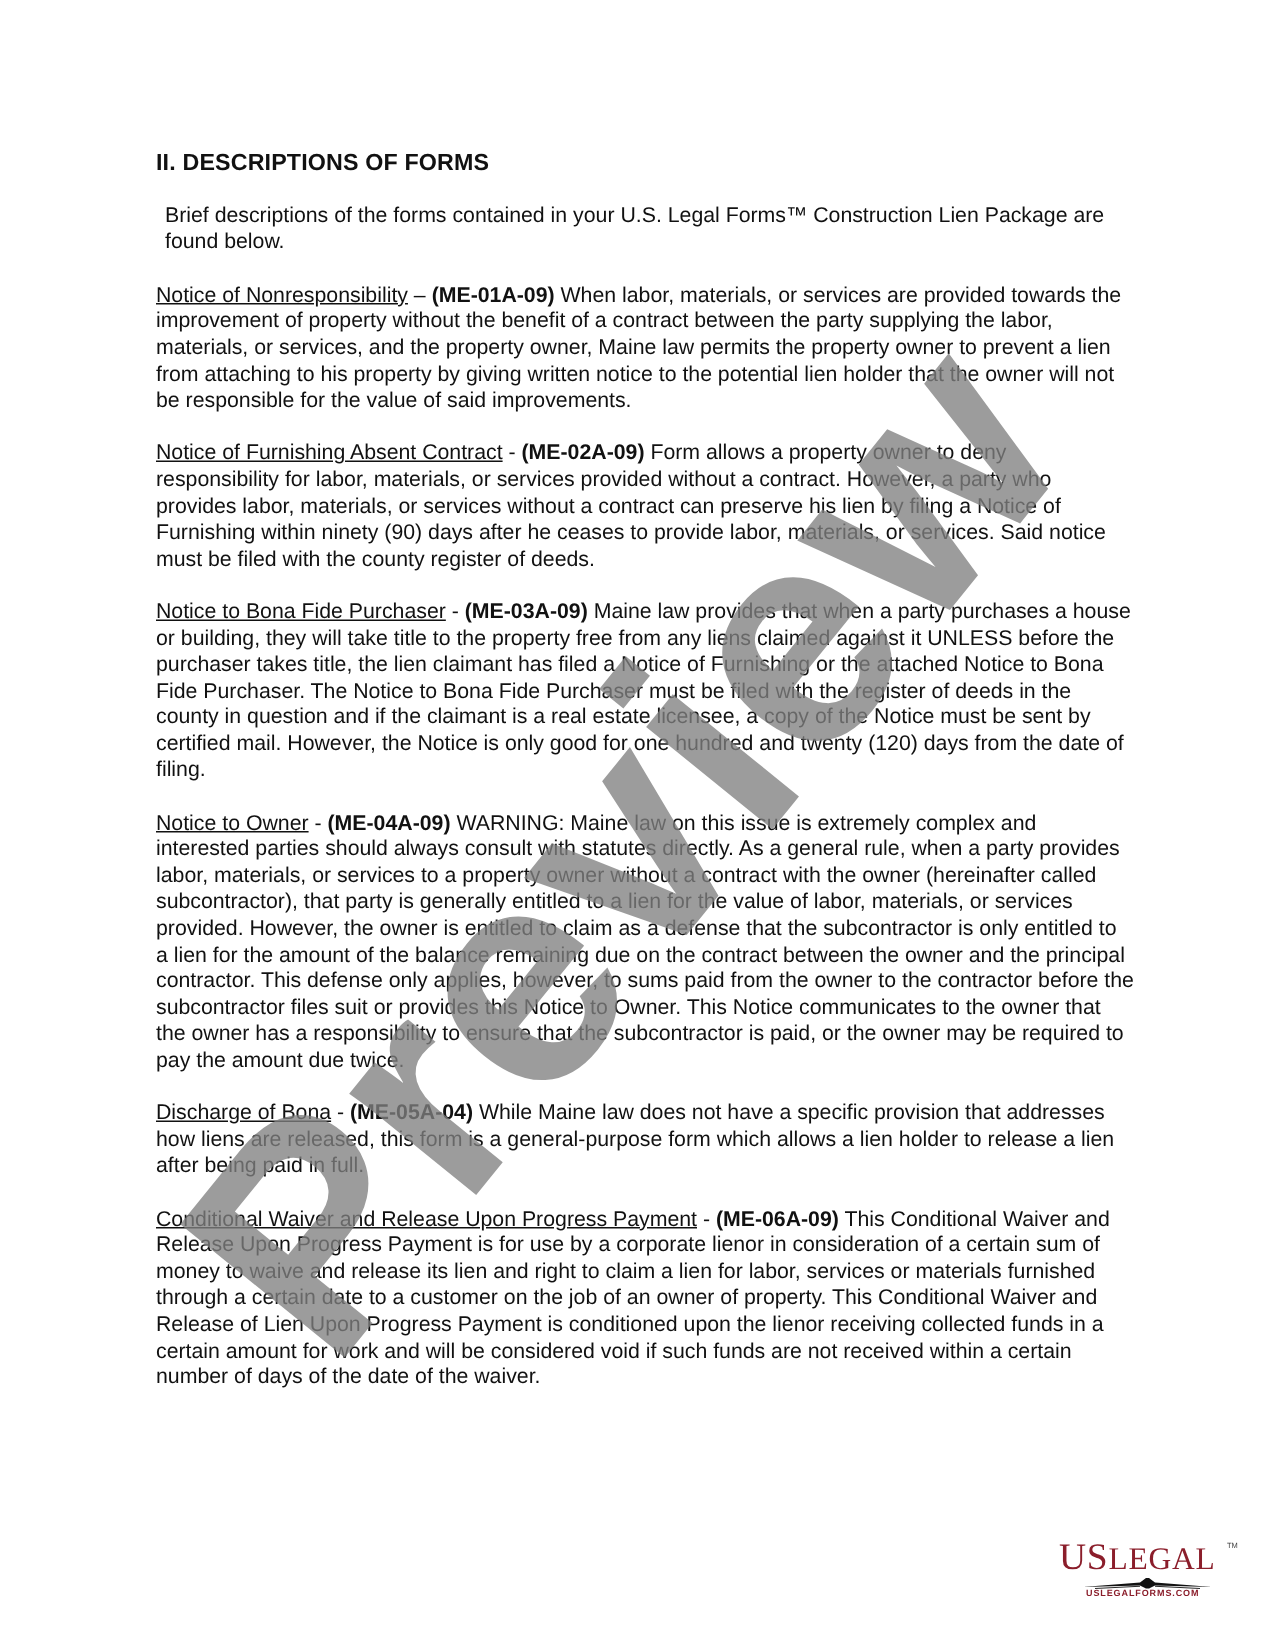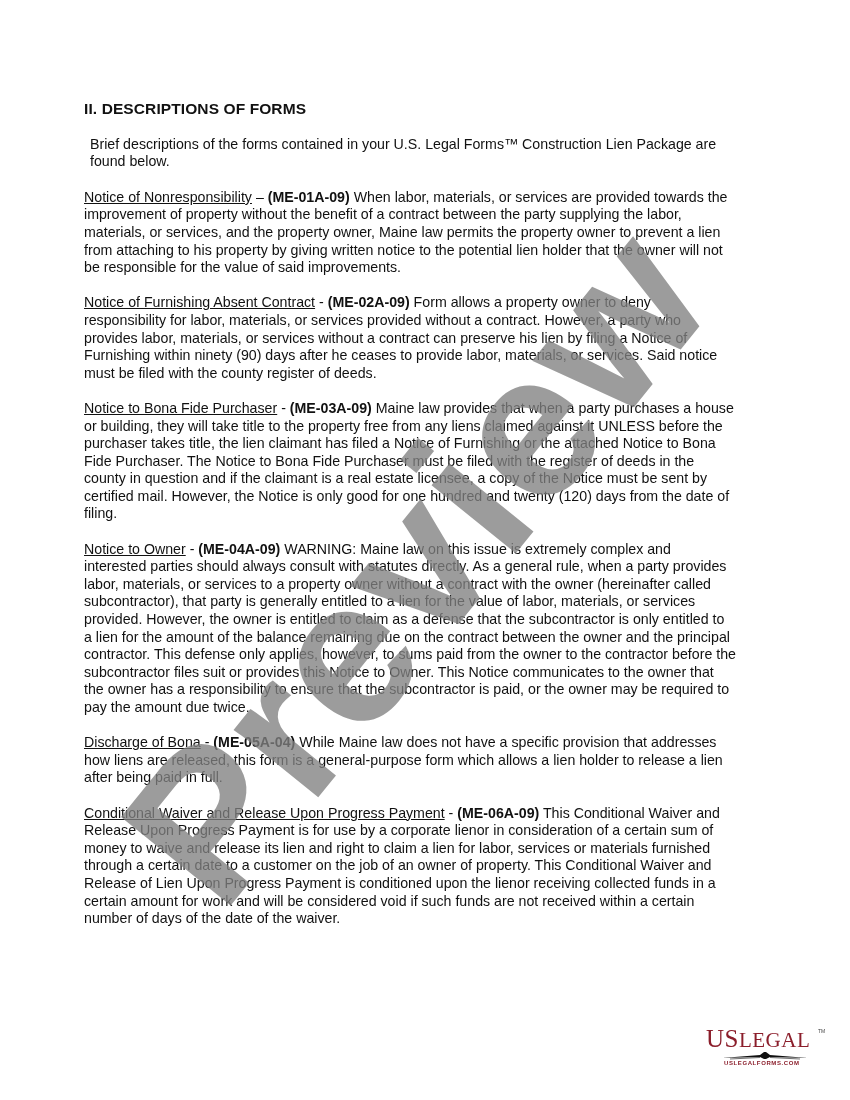--- a/index.html
+++ b/index.html
@@ -16,21 +16,21 @@
       color: #111111;
     }
     .page {
       position: absolute;
       left: 0; top: 0;
       width: 850px; height: 1100px;
       background: #ffffff;
     }
     .content {
       position: absolute;
-      left: 84px;
+      left: 104px;
       top: 100px;
       width: 652px;
       font-size: 14.2px;
       line-height: 17.6px;
     }
     .heading {
       font-weight: bold;
       font-size: 15.5px;
       margin: 0 0 18px 0;
       letter-spacing: 0.1px;

